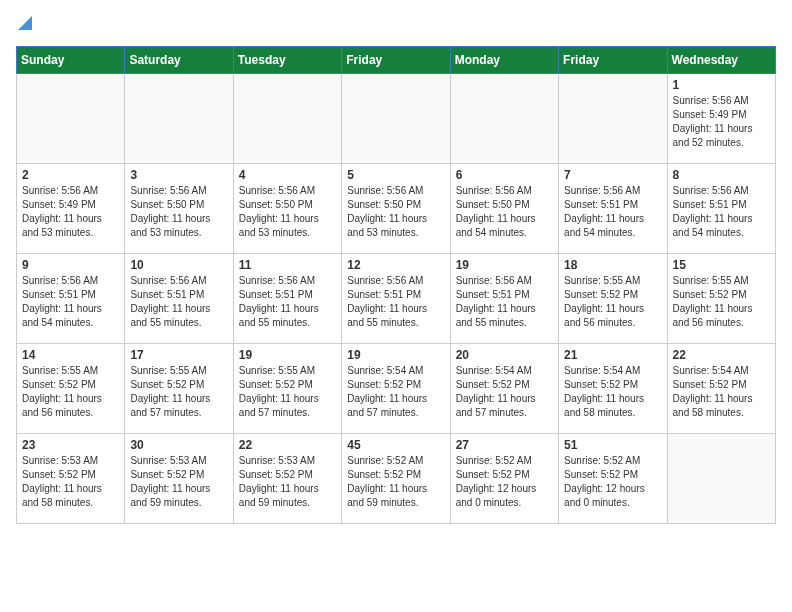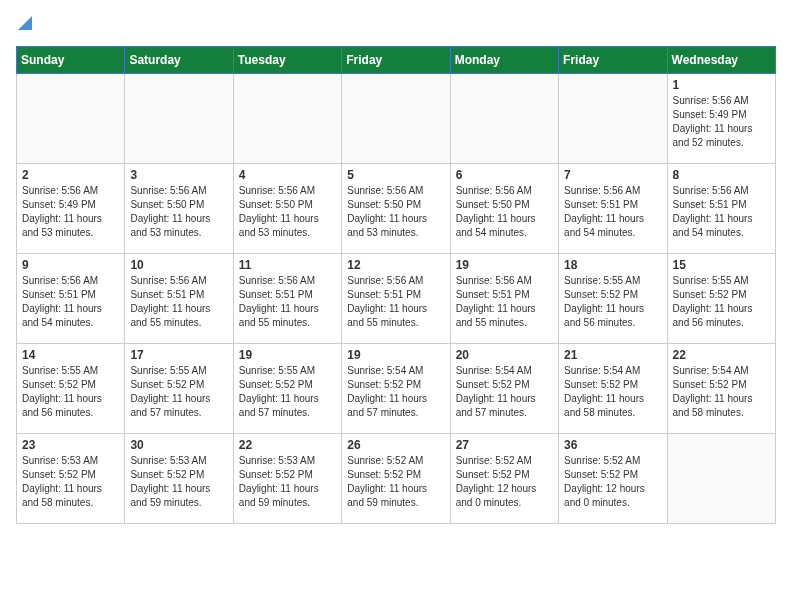--- a/index.html
+++ b/index.html
@@ -295,35 +295,35 @@
 and 59 minutes.</div>
         </td>
         <td>
           <span class="day-num">22</span>
           <div class="day-info" style="white-space: pre-line;">Sunrise: 5:53 AM
 Sunset: 5:52 PM
 Daylight: 11 hours
 and 59 minutes.</div>
         </td>
         <td>
-          <span class="day-num">26</span>
+          <span class="day-num">45</span>
           <div class="day-info" style="white-space: pre-line;">Sunrise: 5:52 AM
 Sunset: 5:52 PM
 Daylight: 11 hours
 and 59 minutes.</div>
         </td>
         <td>
           <span class="day-num">27</span>
           <div class="day-info" style="white-space: pre-line;">Sunrise: 5:52 AM
 Sunset: 5:52 PM
 Daylight: 12 hours
 and 0 minutes.</div>
         </td>
         <td>
-          <span class="day-num">36</span>
+          <span class="day-num">51</span>
           <div class="day-info" style="white-space: pre-line;">Sunrise: 5:52 AM
 Sunset: 5:52 PM
 Daylight: 12 hours
 and 0 minutes.</div>
         </td>
         <td class="empty"></td>
       </tr>
     </tbody>
 </table>
 

